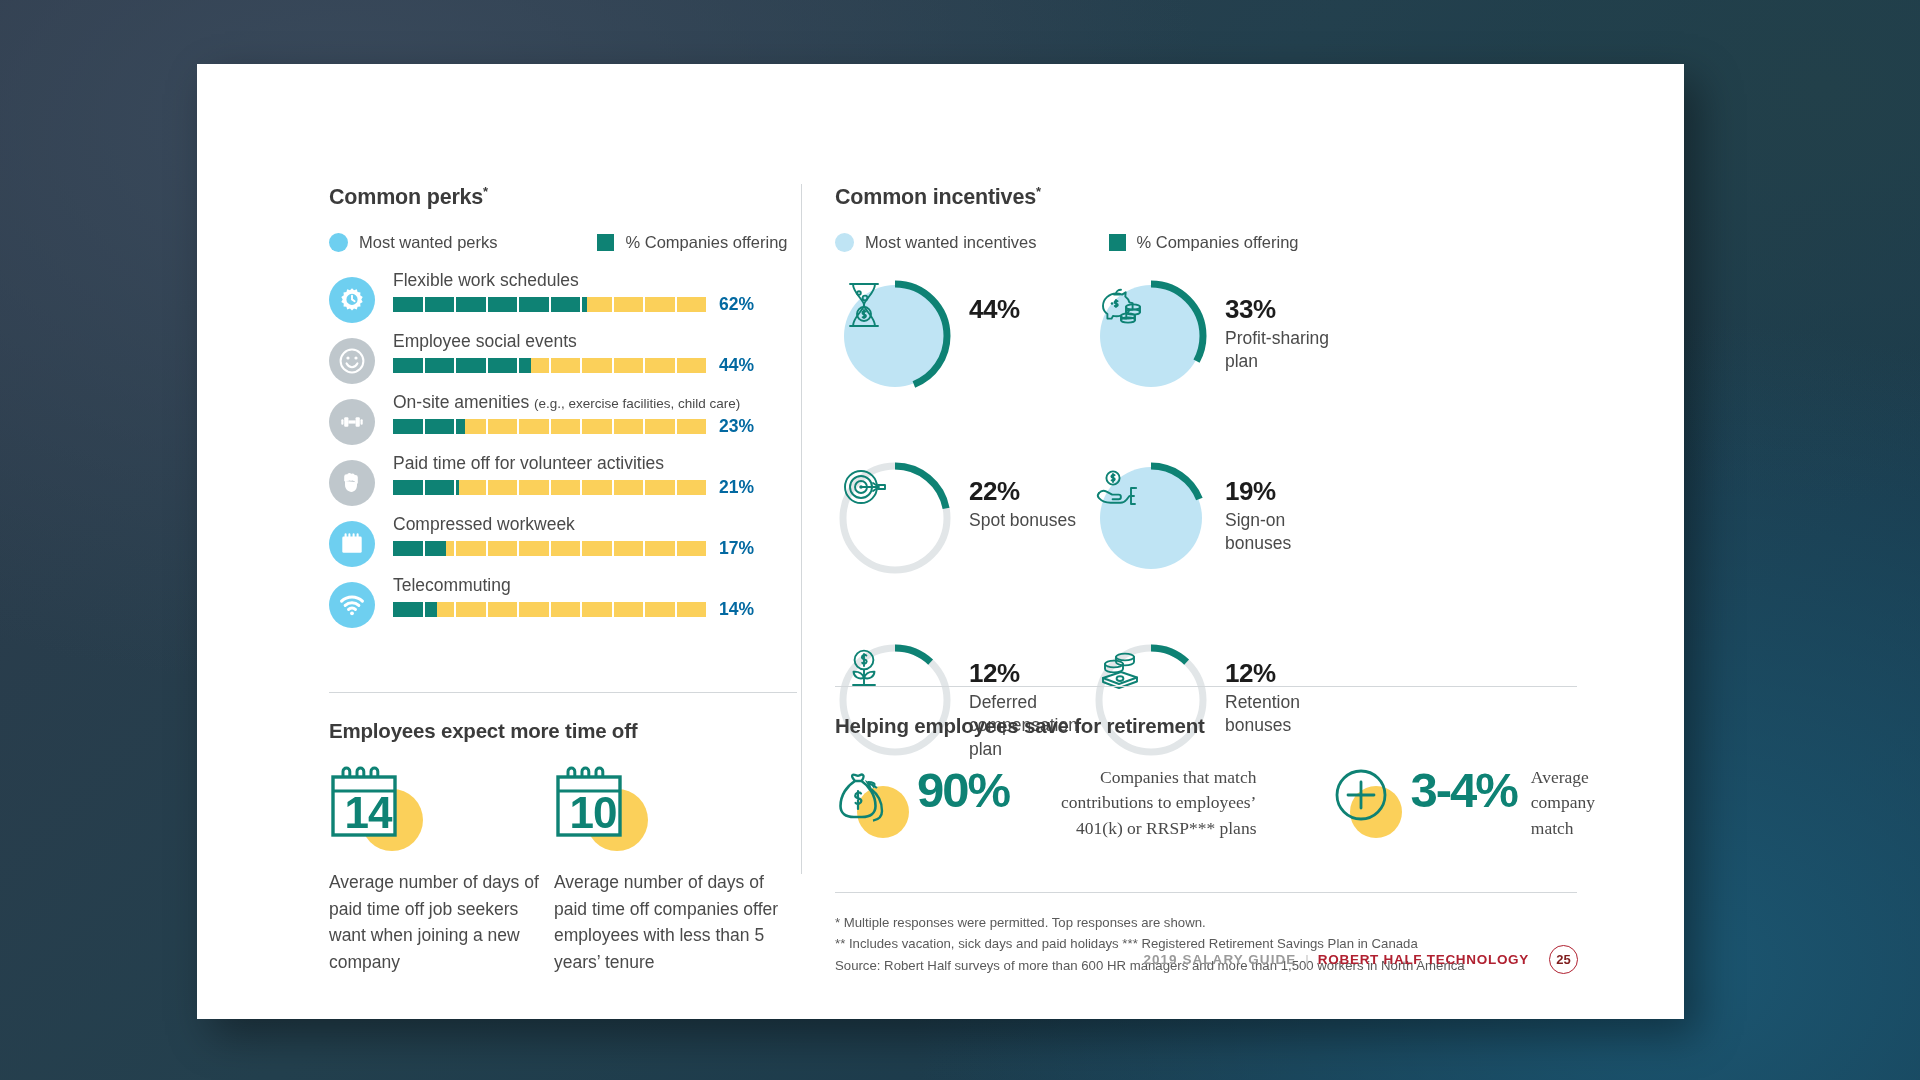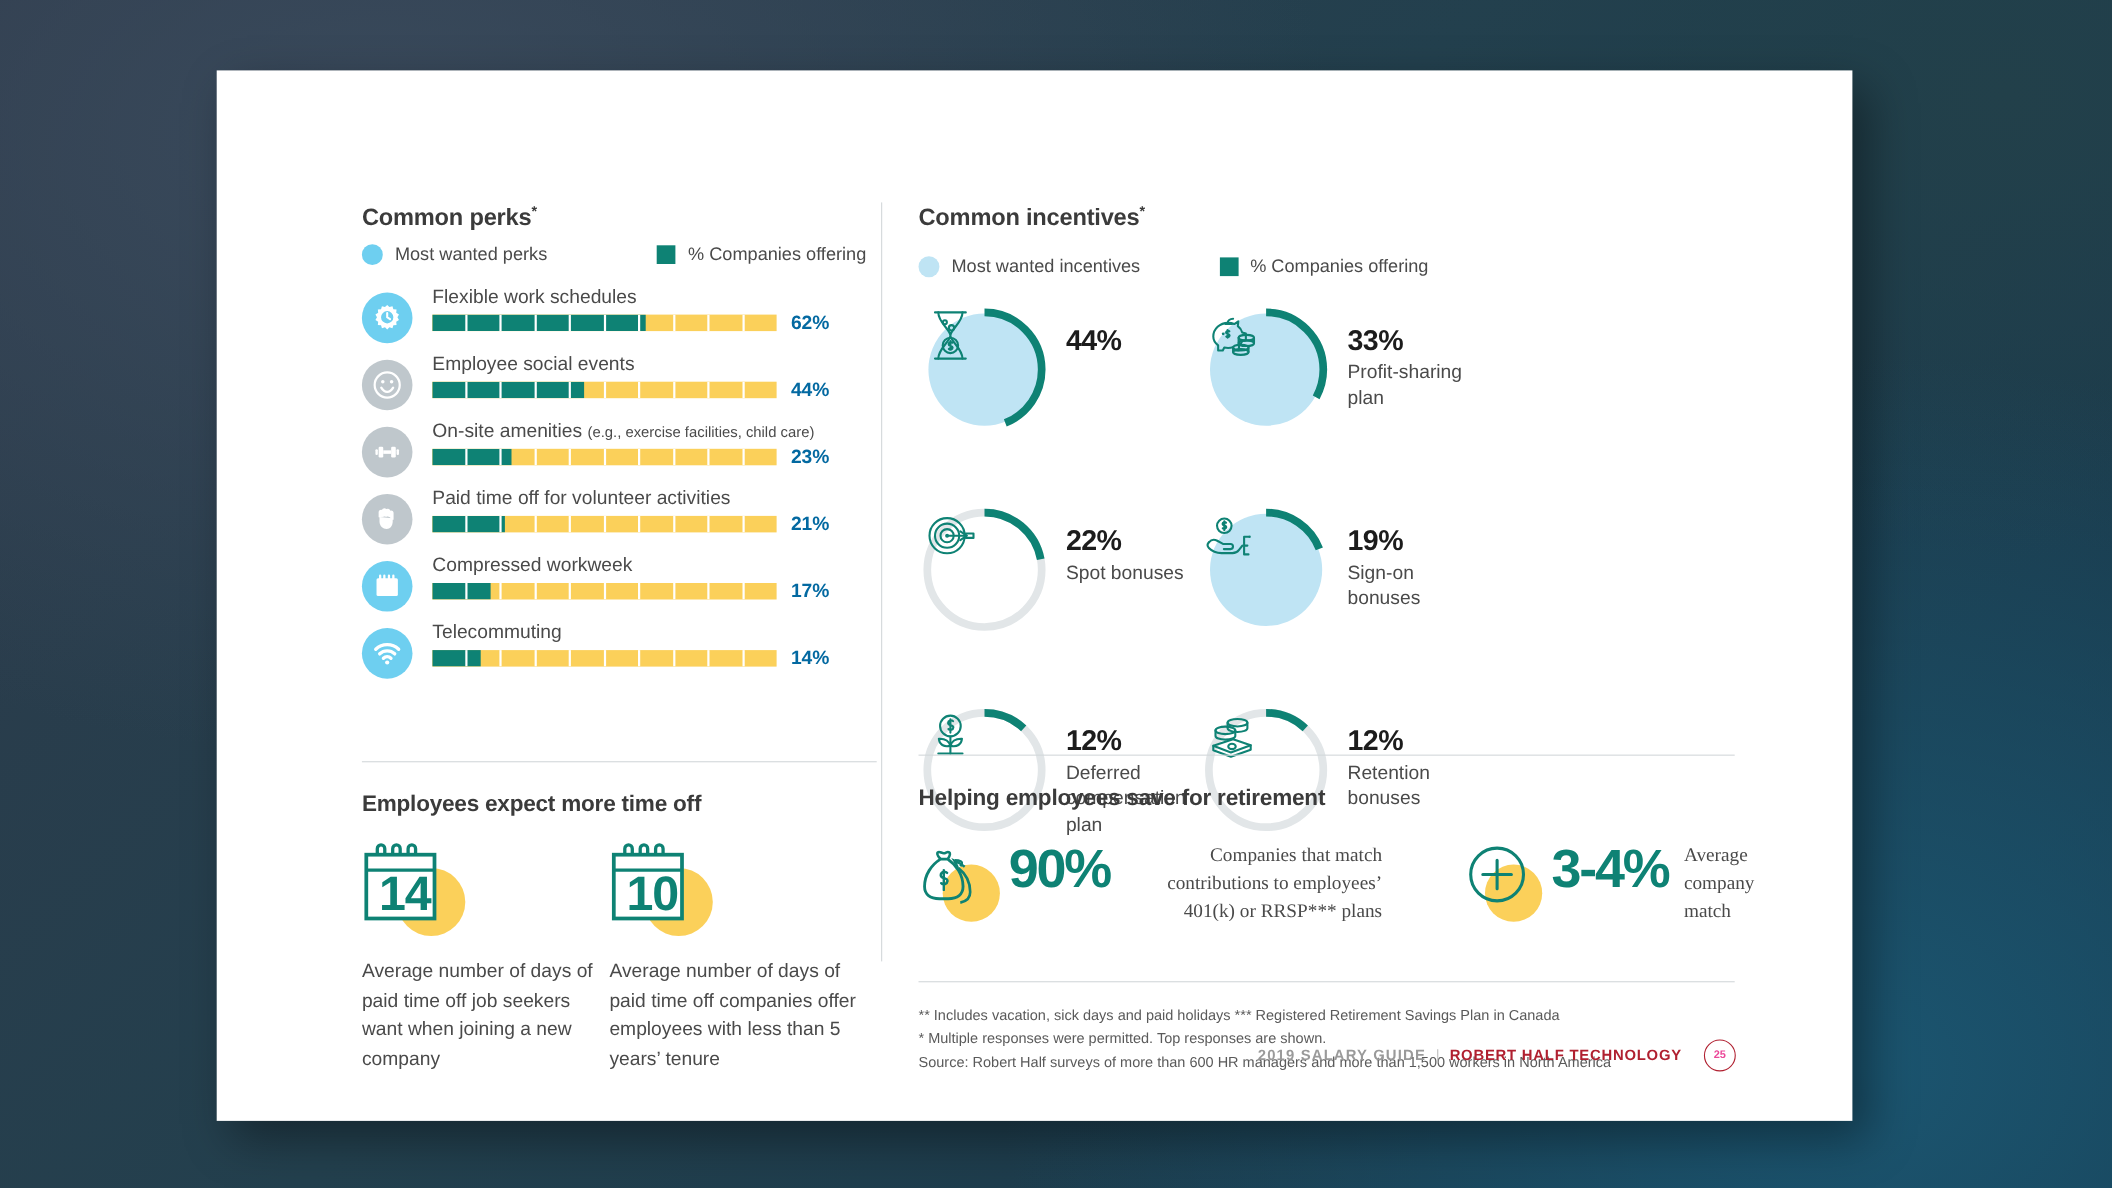--- a/index.html
+++ b/index.html
@@ -36,21 +36,21 @@
   .legend-item { display: flex; align-items: center; }
   .legend-dot {
     width: 19px; height: 19px; border-radius: 50%; background: #6ECFF0;
     flex: none;
   }
   .legend-sq { width: 17px; height: 17px; background: #0E8274; flex: none; }
   .legend-label { font-size: 16.5px; color: #4a4a4a; margin-left: 11px; white-space: nowrap; }
 
   
   #perks { position: absolute; left: 132px; top: 120px; width: 600px; }
-  #perks-legend { margin-top: 12px; }
+  #perks-legend { margin-top: 23px; }
   #perks-legend .legend-item:nth-child(2) { margin-left: 100px; }
 
   .perk-row { position: relative; height: 61px; }
   .perk-icon {
     position: absolute; left: 0; top: 7px;
     width: 46px; height: 46px; border-radius: 50%;
     display: flex; align-items: center; justify-content: center;
   }
   .perk-icon.wanted { background: #6ECFF0; }
   .perk-icon.plain  { background: #BFC7CC; }
@@ -159,21 +159,21 @@
   }
   #footer .guide {
     font-size: 13.5px; letter-spacing: 1.05px; color: #9a9a9a; font-weight: 600;
   }
   #footer .sep { font-size: 13.5px; color: #c4c4c4; margin: 0 9px; }
   #footer .brand {
     font-size: 13.5px; letter-spacing: 0.7px; color: #B02030; font-weight: bold;
   }
   #footer .pageno {
     margin-left: 20px; width: 29px; height: 29px; border-radius: 50%;
-    border: 1.6px solid #B02030; color: #ec4899; font-weight: bold; font-size: 10px;
+    border: 1.6px solid #B02030; color: #7f1d1d; font-weight: bold; font-size: 13px;
     display: flex; align-items: center; justify-content: center;
   }
 </style>
 </head>
 <body>
 
 <div id="page-card">
  <div class="inner">
 
   <section id="perks">
@@ -580,22 +580,22 @@
             </div>
             <div class="ret-big">3-4%</div>
             <div class="ret-desc">Average company match</div>
           </div>
         </div>
   </section>
 
   <div class="hr" style="left:638px; top:828px; width:742px;"></div>
 
   <div id="footnotes">
+        <div>* Multiple responses were permitted. Top responses are shown.</div>
         <div>** Includes vacation, sick days and paid holidays  *** Registered Retirement Savings Plan in Canada</div>
-        <div>* Multiple responses were permitted. Top responses are shown.</div>
         <div>Source: Robert Half surveys of more than 600 HR managers and more than 1,500 workers in North America</div>
       </div>
 
   <div id="footer">
     <span class="guide">2019 SALARY GUIDE</span>
     <span class="sep">|</span>
     <span class="brand">ROBERT HALF TECHNOLOGY</span>
     <span class="pageno">25</span>
   </div>
 

